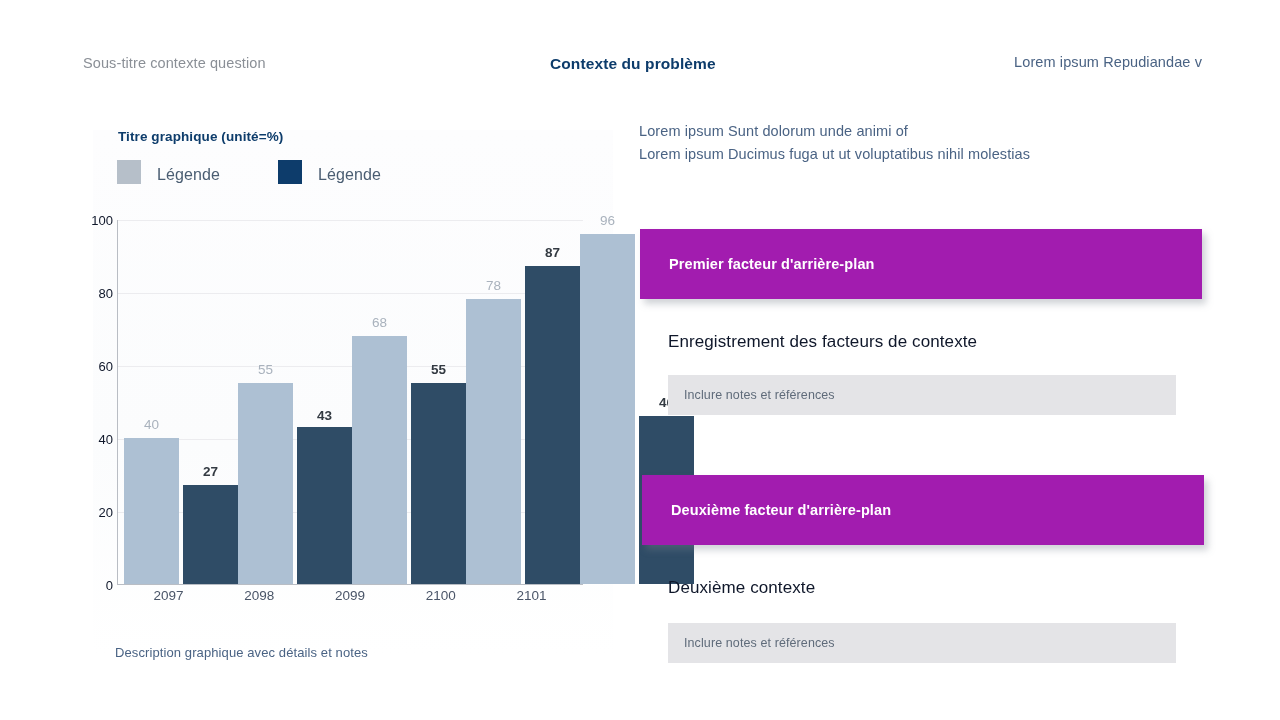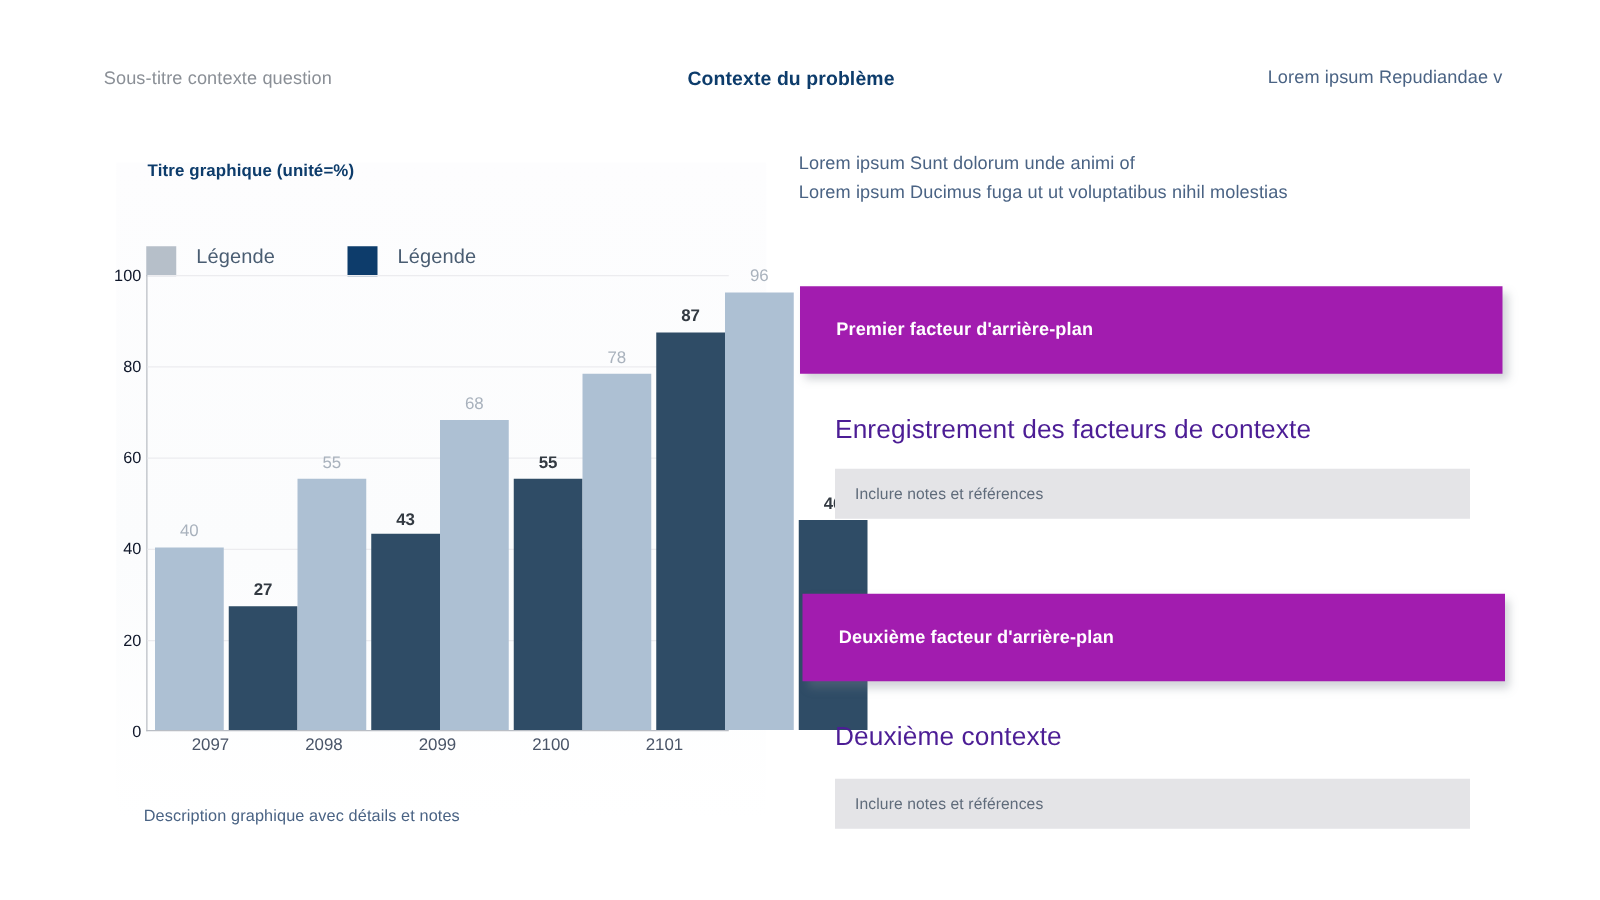--- a/index.html
+++ b/index.html
@@ -80,23 +80,22 @@
 
   .legend {
     position: absolute;
     left: 34px;
     top: 40px;
     display: flex;
     align-items: center;
   }
   .legend-item {
     display: flex;
-    align-items: flex-start;
+    align-items: flex-end;
     margin-right: 58px;
-    margin-top: 37px;
   }
   .legend-swatch {
     width: 24px;
     height: 24px;
     margin-right: 16px;
     flex: none;
   }
   .legend-label {
     font-size: 16px;
     color: #4a5d72;
@@ -231,22 +230,22 @@
   }
   .banner-label {
     color: #ffffff;
     font-size: 14.5px;
     font-weight: 600;
     padding-left: 29px;
     letter-spacing: 0.1px;
   }
 
   .section-heading {
-    font-size: 21px;
-    color: #4c1d95;
+    font-size: 17px;
+    color: #0f172a;
     letter-spacing: 0.1px;
     padding-left: 29px;
   }
   .input-box {
     margin-left: 29px;
     width: 508px;
     height: 40px;
     background: #e4e4e7;
     display: flex;
     align-items: center;

